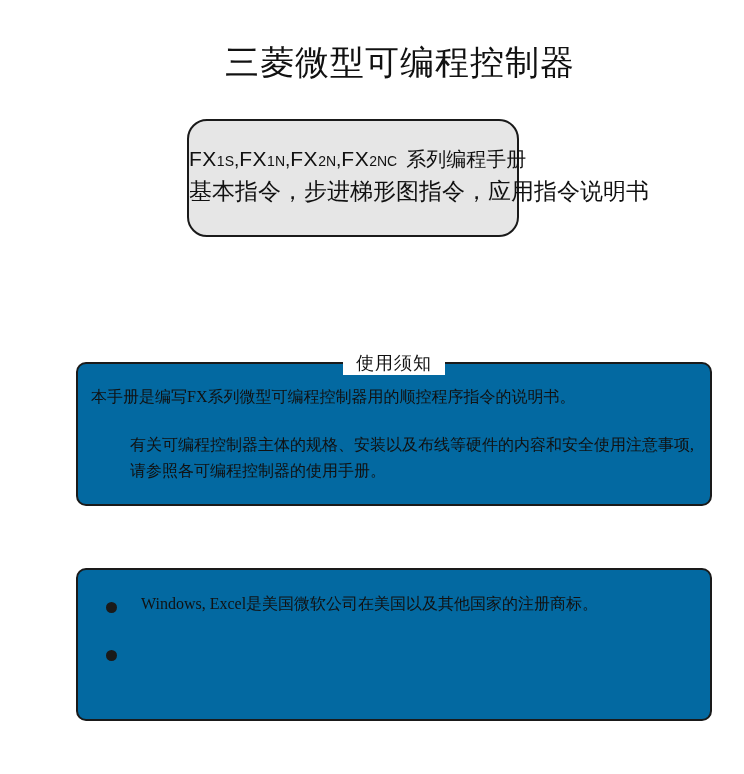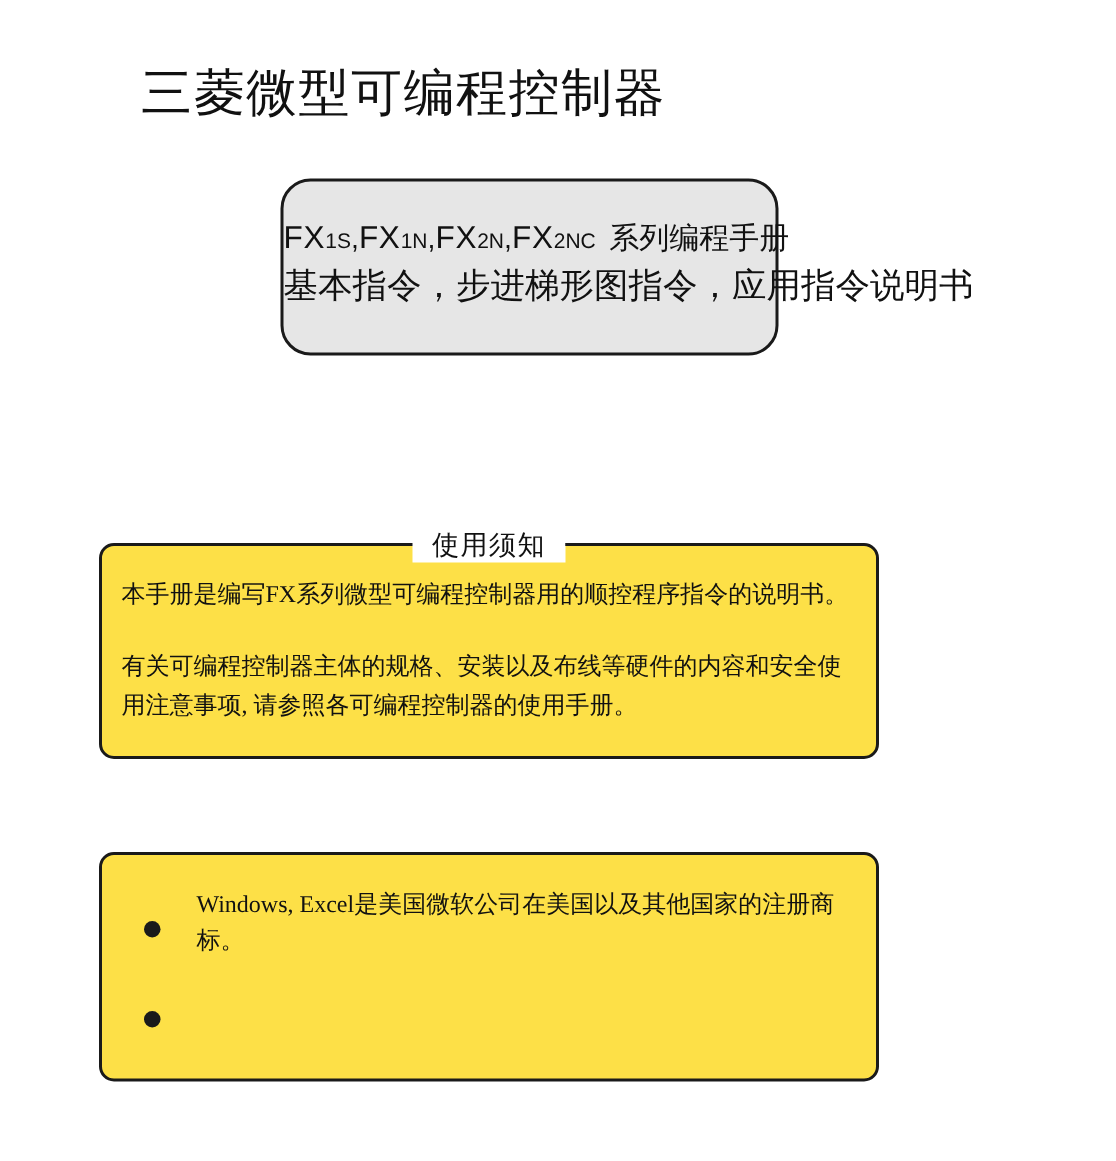--- a/index.html
+++ b/index.html
@@ -12,21 +12,21 @@
     color: #111111;
     overflow: hidden;
   }
 
   
   .doc-title {
     position: absolute;
     left: 94px;
     top: 18px;
     width: 612px;
-    text-align: left;
+    text-align: center;
     font-size: 34px;
     line-height: 44px;
     letter-spacing: 1px;
     font-weight: normal;
   }
 
   
   .cover-box {
     position: absolute;
     left: 187px;
@@ -62,26 +62,26 @@
   .cover-line2 {
     margin-top: 7px;
     font-size: 23px;
     line-height: 24px;
     white-space: nowrap;
   }
 
   
   .frame {
     position: absolute;
-    left: 66px;
-    width: 520px;
+    left: 76px;
+    width: 636px;
     box-sizing: border-box;
     border: 2px solid #1a1a1a;
     border-radius: 10px;
-    background: #fde047;
+    background: #0369a1;
   }
   .notice-frame { top: 362px; height: 144px; }
   .trademark-frame { top: 568px; height: 153px; }
 
   .legend {
     position: absolute;
     top: -15px;
     left: 0;
     right: 0;
     height: 28px;
@@ -102,21 +102,21 @@
     white-space: pre;
   }
 
   
   .notice-body {
     padding: 20px 14px 0 13px;
     font-size: 16px;
     line-height: 26px;
   }
   .notice-body p { margin: 0; }
-  .notice-body p + p { margin-top: 22px; }
+  .notice-body p + p { margin-top: 22px; margin-left: 39px; }
 
   
   .tm-body { padding: 22px 12px 0 28px; }
   .tm-row {
     display: flex;
     align-items: center;
     margin-bottom: 28px;
     font-size: 16px;
     line-height: 24px;
   }

